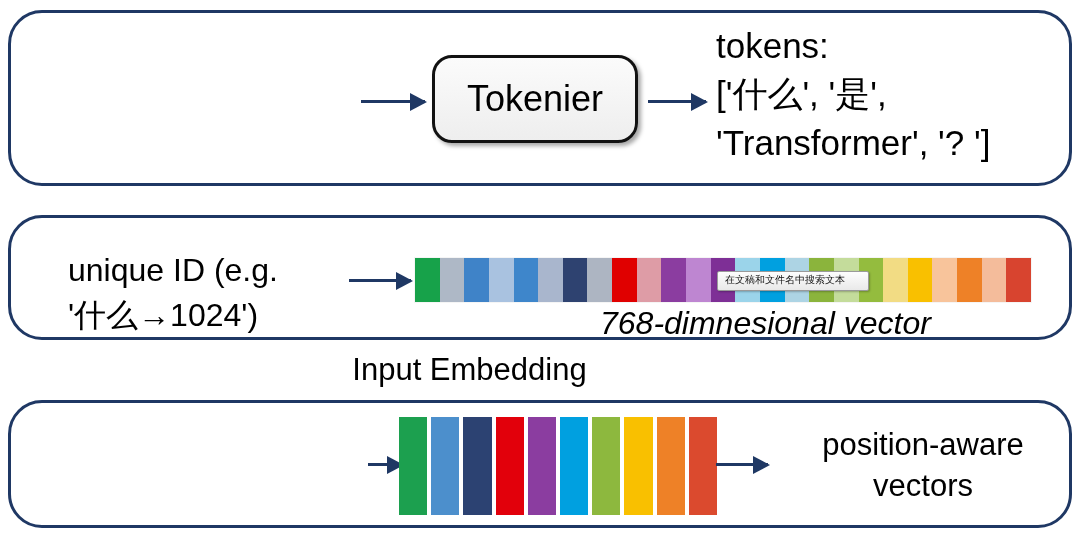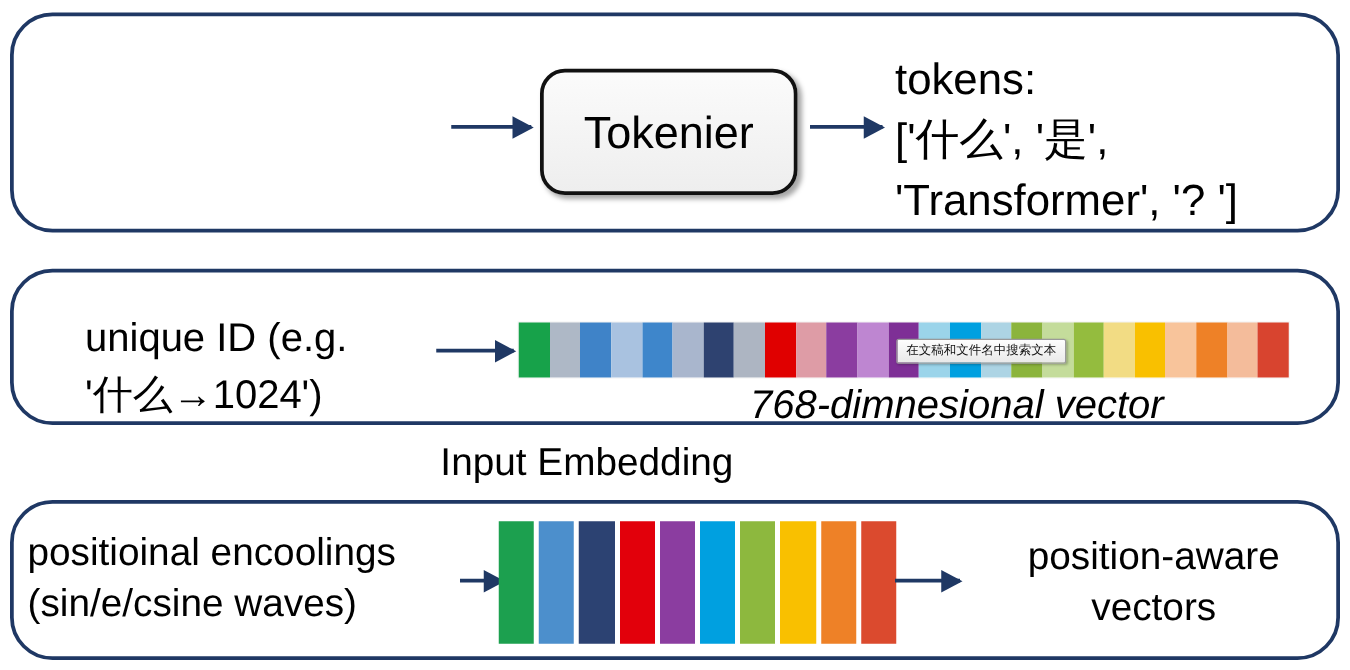--- a/index.html
+++ b/index.html
@@ -27,33 +27,33 @@
 
   
   .txt{position:absolute;white-space:pre-line;line-height:1.18;}
 
   #input-sentence{
     left:44px; top:76px; width:380px;
     font-size:35px; letter-spacing:-.2px;
   }
   #tokenizer-box{
     position:absolute;
-    left:432px; top:55px; width:206px; height:101px;
+    left:432px; top:55px; width:206px; height:88px;
     background:linear-gradient(180deg,#fbfbfb 0%,#eeeeee 100%);
     border:3px solid #111111;
     border-radius:20px;
     box-shadow:3px 3px 4px rgba(0,0,0,.35);
     box-sizing:border-box;
     display:flex;align-items:center;justify-content:center;
   }
   #tokenizer-label{font-size:36px;}
 
   #tokens-out{
     left:716px; top:22px; width:352px;
-    font-size:35px; line-height:1.38;margin-top:18px;
+    font-size:35px; line-height:1.38;
   }
 
   
   .arrow{position:absolute;height:3px;background:#1F3864;}
   .arrow:after{
     content:"";position:absolute;right:-2px;top:50%;
     width:0;height:0;
     border-top:9px solid transparent;
     border-bottom:9px solid transparent;
     border-left:17px solid #1F3864;
@@ -73,30 +73,30 @@
   #embed-strip{
     position:absolute;
     left:415px; top:258px; width:616px; height:44px;
     display:flex;
     box-shadow:0 0 0 1px rgba(0,0,0,.04);
   }
   #embed-strip .seg{flex:1 1 auto;height:100%;}
   #tooltip{
     position:absolute;
     left:717px; top:271px;
-    padding:3px 7px 4px 7px;
+    padding:3px 23px 4px 7px;
     background:linear-gradient(180deg,#fdfdfd 0%,#e9e9e9 100%);
     border:1px solid #9a9a9a;
     border-radius:2px;
     font-size:10px;
     line-height:1.1;
     color:#111;
     box-shadow:1px 1px 2px rgba(0,0,0,.25);
     white-space:nowrap;
-    font-family:Liberation Sans, sans-serif;
+    font-family:Liberation Mono, monospace;
   }
   #dim-label{
     left:600px; top:305px; width:440px;
     font-size:32px; text-align:left;font-style:italic;
   }
   #input-embedding-caption{
     left:0px; top:352px; width:939px;
     font-size:31px; text-align:center;
   }
 
@@ -172,22 +172,20 @@
     </div>
 
   <div id="tooltip">在文稿和文件名中搜索文本</div>
 
   <div class="txt" id="dim-label">768-dimnesional vector</div>
 
   <div class="txt" id="input-embedding-caption">Input Embedding</div>
 
   <div class="panel" id="panel-pos"></div>
 
-  <div class="txt" id="pos-text">positioinal encoolings
-(sin/e/csine waves)</div>
 
   <div id="arrow-4" class="arrow"></div>
 
   <div id="pos-strip">
       <div class="bar" style="background: rgb(28, 160, 79);"></div>
       <div class="bar" style="background: rgb(76, 143, 204);"></div>
       <div class="bar" style="background: rgb(44, 66, 114);"></div>
       <div class="bar" style="background: rgb(226, 0, 11);"></div>
       <div class="bar" style="background: rgb(139, 61, 160);"></div>
       <div class="bar" style="background: rgb(0, 160, 224);"></div>

